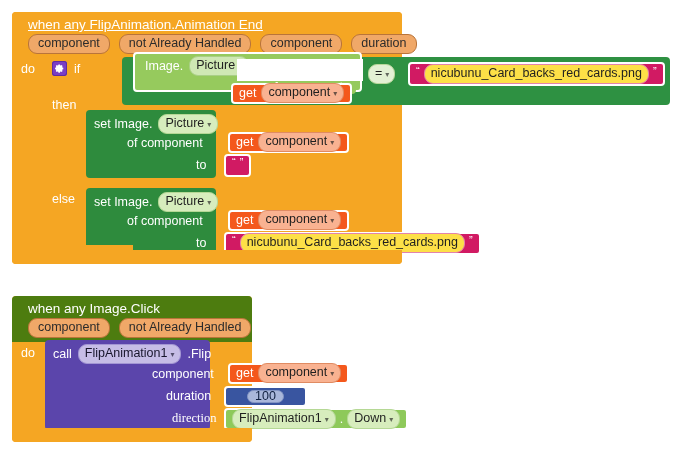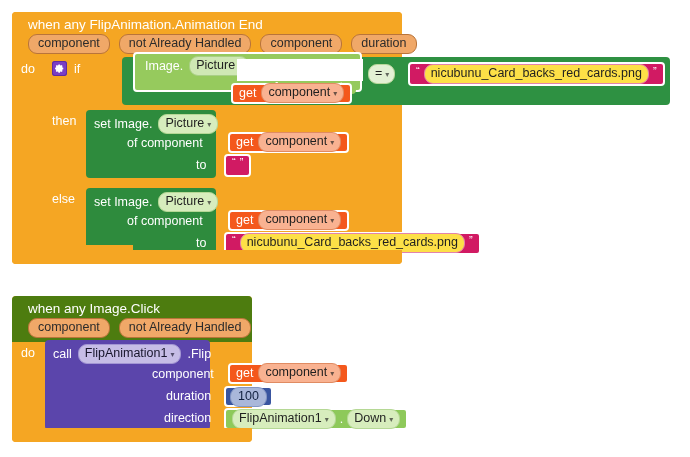--- a/index.html
+++ b/index.html
@@ -86,21 +86,21 @@
   .text-blk{
     background:#d11a63;border:2px solid #ffffff;border-radius:4px;color:#ffffff;
     display:inline-flex;align-items:center;gap:4px;padding:1px 6px 2px 6px;
     white-space:nowrap;
   }
   .quote{color:#ffffff;font-size:11px;line-height:10px;position:relative;top:-3px;}
 
   
   .math-blk{
     background:#3955a0;border:2px solid #ffffff;border-radius:4px;
-    display:inline-flex;align-items:center;padding:2px 4px;
+    display:inline-flex;padding:2px 21px;
   }
 
   
   .purple{background:#5b45ab;border-radius:4px;color:#ffffff;}
 
   
   .field{
     display:inline-flex;align-items:center;gap:3px;
     border-radius:9px;padding:0px 6px 1px 6px;
     font-size:12.5px;line-height:17px;white-space:nowrap;
@@ -124,21 +124,21 @@
 </style>
 </head>
 <body>
 
 <div class="canvas">
 
   <div class="blk event" style="left:12px;top:12px;width:390px;height:252px;border-radius:4px;">
   </div>
 
   <div class="blk" style="left:12px;top:12px;width:390px;height:46px;background:#f5a623;border-radius:4px 4px 0 0;">
-    <div class="event-title" style="padding:5px 10px 1px 16px;">when any FlipAnimation.Animation End</div>
+    <div class="event-title" style="padding:5px 10px 1px 16px;text-decoration:underline;">when any FlipAnimation.Animation End</div>
     <div class="params" style="padding:1px 10px 4px 16px;">
       <span class="param-chip">component</span>
       <span class="param-chip">not Already Handled</span>
       <span class="param-chip">component</span>
       <span class="param-chip">duration</span>
     </div>
   </div>
 
   <div class="do-label" style="left:21px;top:62px;">do</div>
 
@@ -149,21 +149,21 @@
   <div class="blk row" style="left:52px;top:61px;gap:7px;">
     <span class="gear">
       <svg width="11" height="11" viewBox="0 0 24 24" aria-hidden="true">
         <path fill="#ffffff" d="M12 8.2a3.8 3.8 0 100 7.6 3.8 3.8 0 000-7.6zm0 5.9a2.1 2.1 0 110-4.2 2.1 2.1 0 010 4.2z"></path>
         <path fill="#ffffff" d="M20.3 13.5l-.1-1.5.1-1.5-2-.6-.6-1.4 1-1.8-2.1-2.1-1.8 1-1.4-.6-.6-2h-3l-.6 2-1.4.6-1.8-1L3.9 6.7l1 1.8-.6 1.4-2 .6.1 1.5-.1 1.5 2 .6.6 1.4-1 1.8 2.1 2.1 1.8-1 1.4.6.6 2h3l.6-2 1.4-.6 1.8 1 2.1-2.1-1-1.8.6-1.4 2-.6z"></path>
       </svg>
     </span>
     <span class="lbl">if</span>
   </div>
 
-  <div class="then-label" style="left:52px;top:114px;">then</div>
+  <div class="then-label" style="left:52px;top:98px;">then</div>
   <div class="else-label" style="left:52px;top:192px;">else</div>
 
   <div class="blk green-dark" style="left:122px;top:57px;width:548px;height:48px;"></div>
 
   <div class="blk green-light" style="left:133px;top:52px;width:229px;height:40px;">
     <div class="row" style="padding:2px 0 0 10px;gap:6px;">
       <span class="lbl">Image.</span>
       <span class="field f-green">
         <span>Picture</span>
         <span class="arrow">▾</span>
@@ -272,21 +272,21 @@
     <span class="lbl">call</span>
     <span class="field f-purple">
       <span>FlipAnimation1</span>
       <span class="arrow">▾</span>
     </span>
     <span class="lbl">.Flip</span>
   </div>
 
   <div class="blk lbl" style="left:152px;top:367px;">component</div>
   <div class="blk lbl" style="left:166px;top:389px;">duration</div>
-  <div class="blk lbl" style="left:164px;top:411px;">direction</div>
+  <div class="blk lbl" style="left:172px;top:411px;font-family:Liberation Serif, serif;">direction</div>
 
   <div class="blk getter" style="left:228px;top:363px;height:21px;">
     <span class="lbl">get</span>
     <span class="field f-orange">
       <span>component</span>
       <span class="arrow">▾</span>
     </span>
   </div>
 
   <div class="blk math-blk" style="left:224px;top:386px;height:21px;">

